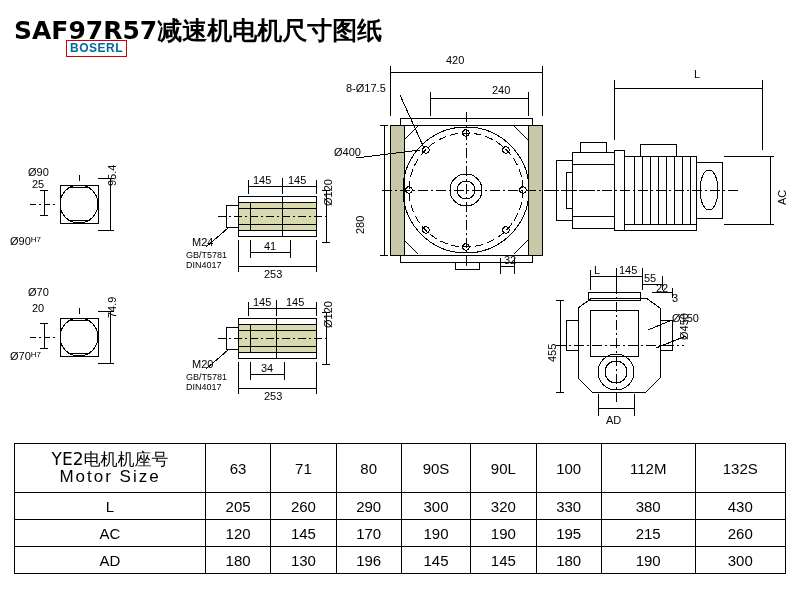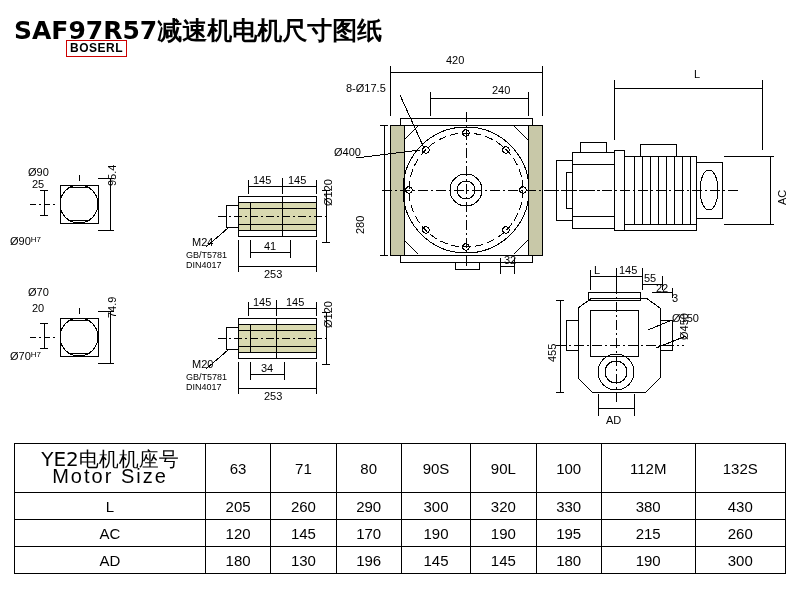--- a/index.html
+++ b/index.html
@@ -29,21 +29,21 @@
     font-weight: bold;
     letter-spacing: 0px;
     white-space: nowrap;
   }
   
   .logo {
     position: absolute;
     left: 66px;
     top: 40px;
     border: 1px solid #cc0000;
-    color: #000000;
+    color: #0369a1;
     font-weight: bold;
     font-size: 12px;
     padding: 0px 3px 1px 3px;
     letter-spacing: 0.5px;
     line-height: 14px;
   }
   
   #draw {
     position: absolute;
     left: 0;
@@ -64,21 +64,21 @@
     height: 26px;
     padding: 0;
     font-family: "Liberation Sans", sans-serif;
   }
   .spec-table td.rowhead {
     width: 190px;
     font-size: 15px;
   }
   .spec-table td.rowhead-double {
     line-height: 17px;
-    font-size: 20px;
+    font-size: 17px;
     padding: 2px 0;
   }
   .spec-table tr.header td {
     height: 44px;
   }
   .cn {
     font-family: "DejaVu Sans", sans-serif;
   }
   .mono-sp {
     letter-spacing: 2px;

